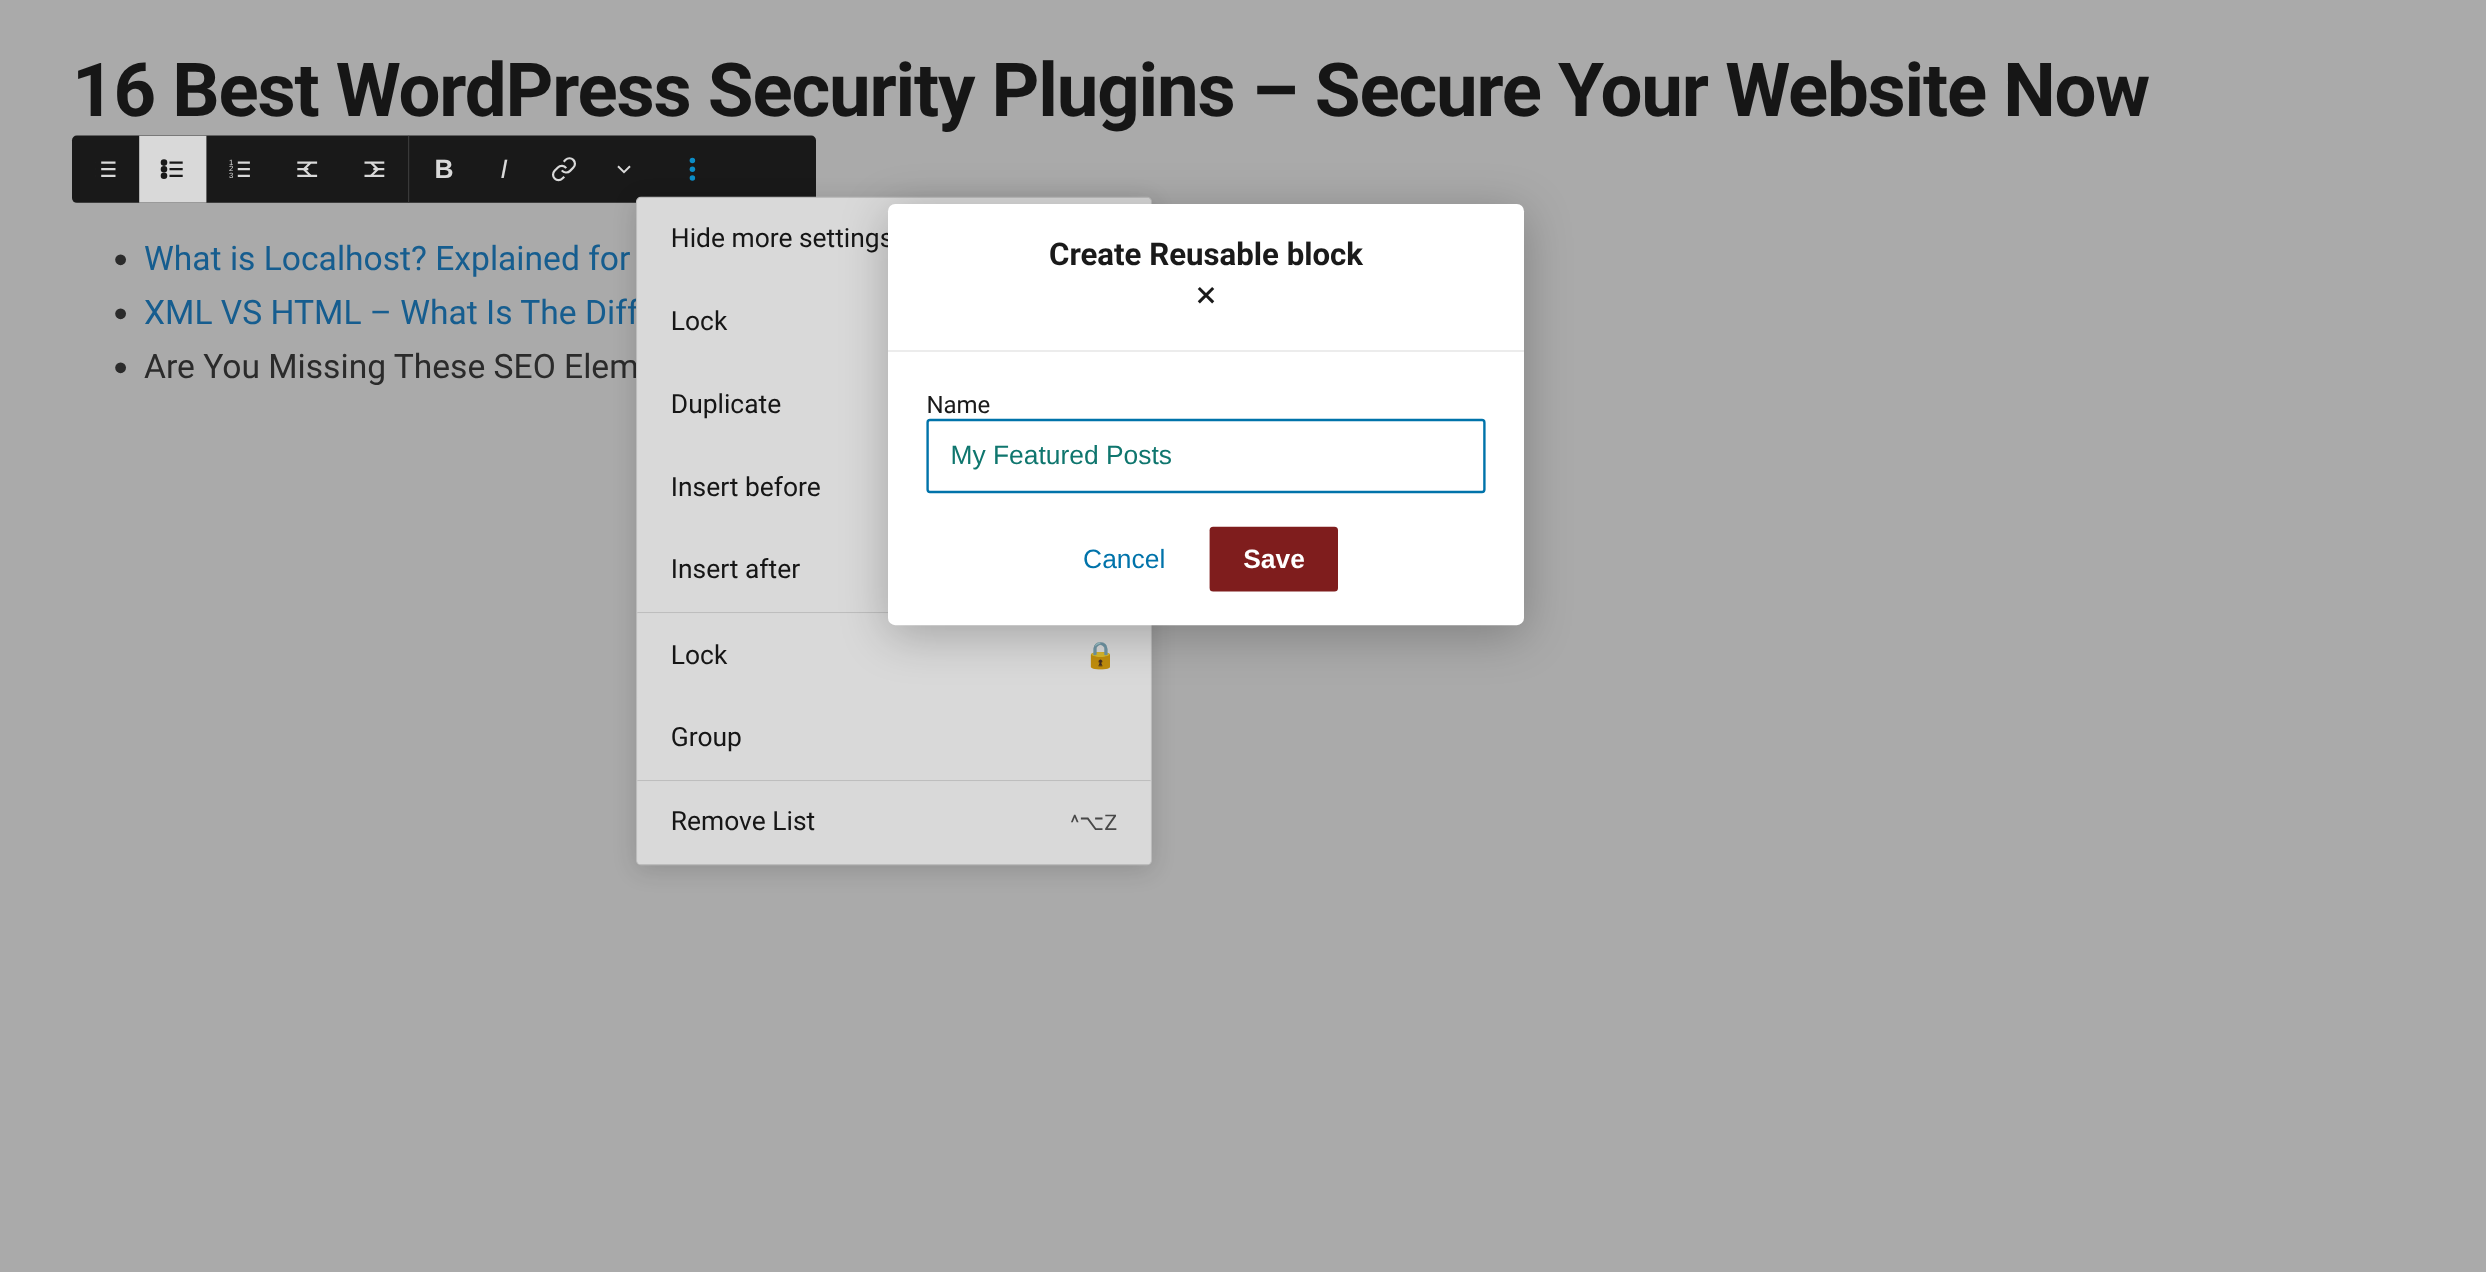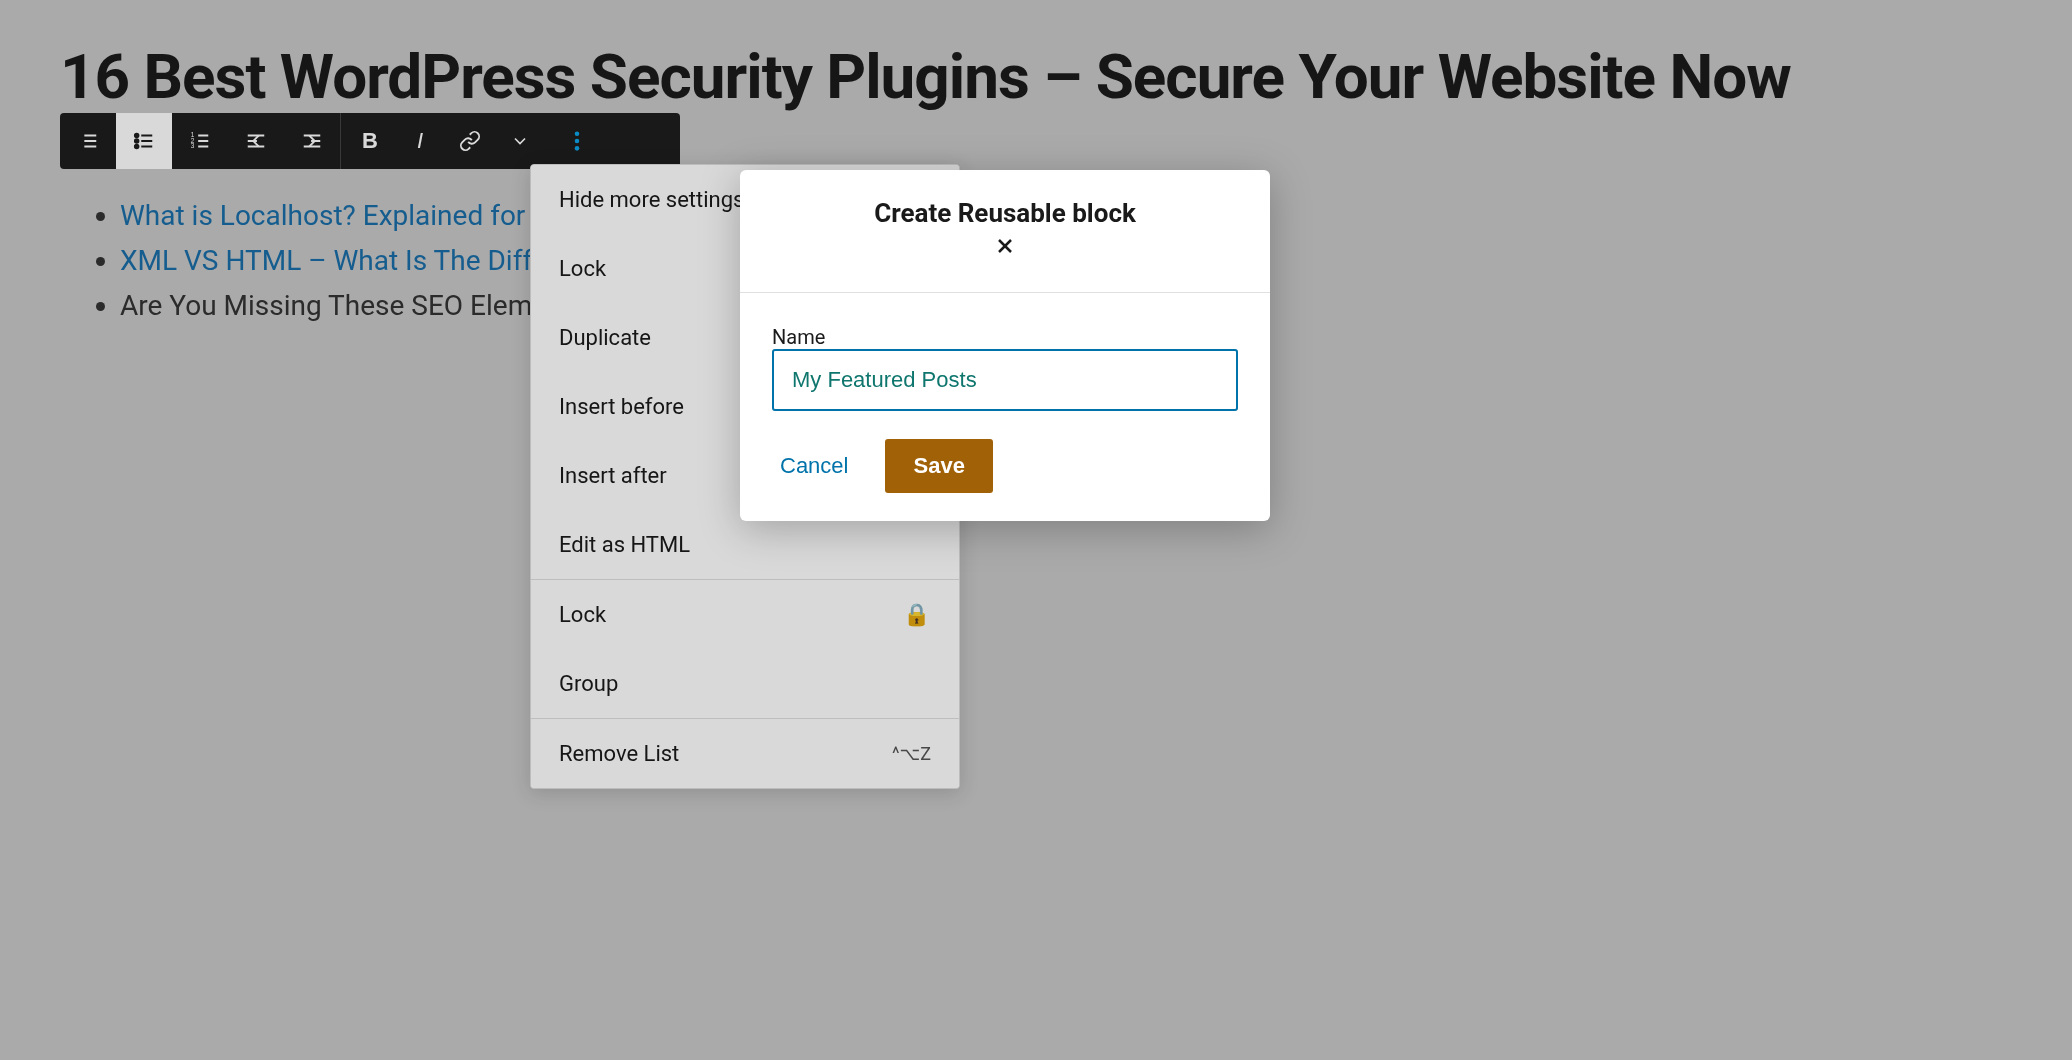--- a/index.html
+++ b/index.html
@@ -229,35 +229,35 @@
       border: 2px solid #0073aa;
       border-radius: 3px;
       outline: none;
       color: #0f766e;
       margin-bottom: 28px;
     }
 
     .modal-actions {
       display: flex;
       align-items: center;
-      justify-content: flex-start;
+      justify-content: center;
       gap: 29px;
     }
 
     .btn-cancel {
       background: none;
       border: none;
       color: #0073aa;
       font-size: 22px;
       cursor: pointer;
       padding: 12px 8px;
     }
 
     .btn-save {
-      background: #a16207;
+      background: #7f1d1d;
       color: #fff;
       border: none;
       border-radius: 3px;
       font-size: 22px;
       font-weight: 600;
       padding: 14px 28px;
       cursor: pointer;
     }
   </style>
 </head>
@@ -364,23 +364,20 @@
     </div>
     <div class="menu-item">
       <span>Duplicate</span>
     </div>
     <div class="menu-item">
       <span>Insert before</span>
     </div>
     <div class="menu-item">
       <span>Insert after</span>
     </div>
-    <div class="menu-item">
-      <span>Edit as HTML</span>
-    </div>
   </div>
   <div class="menu-section">
     <div class="menu-item">
       <span>Lock</span>
       <span class="menu-item-icon">🔒</span>
     </div>
     <div class="menu-item">
       <span>Group</span>
     </div>
   </div>

